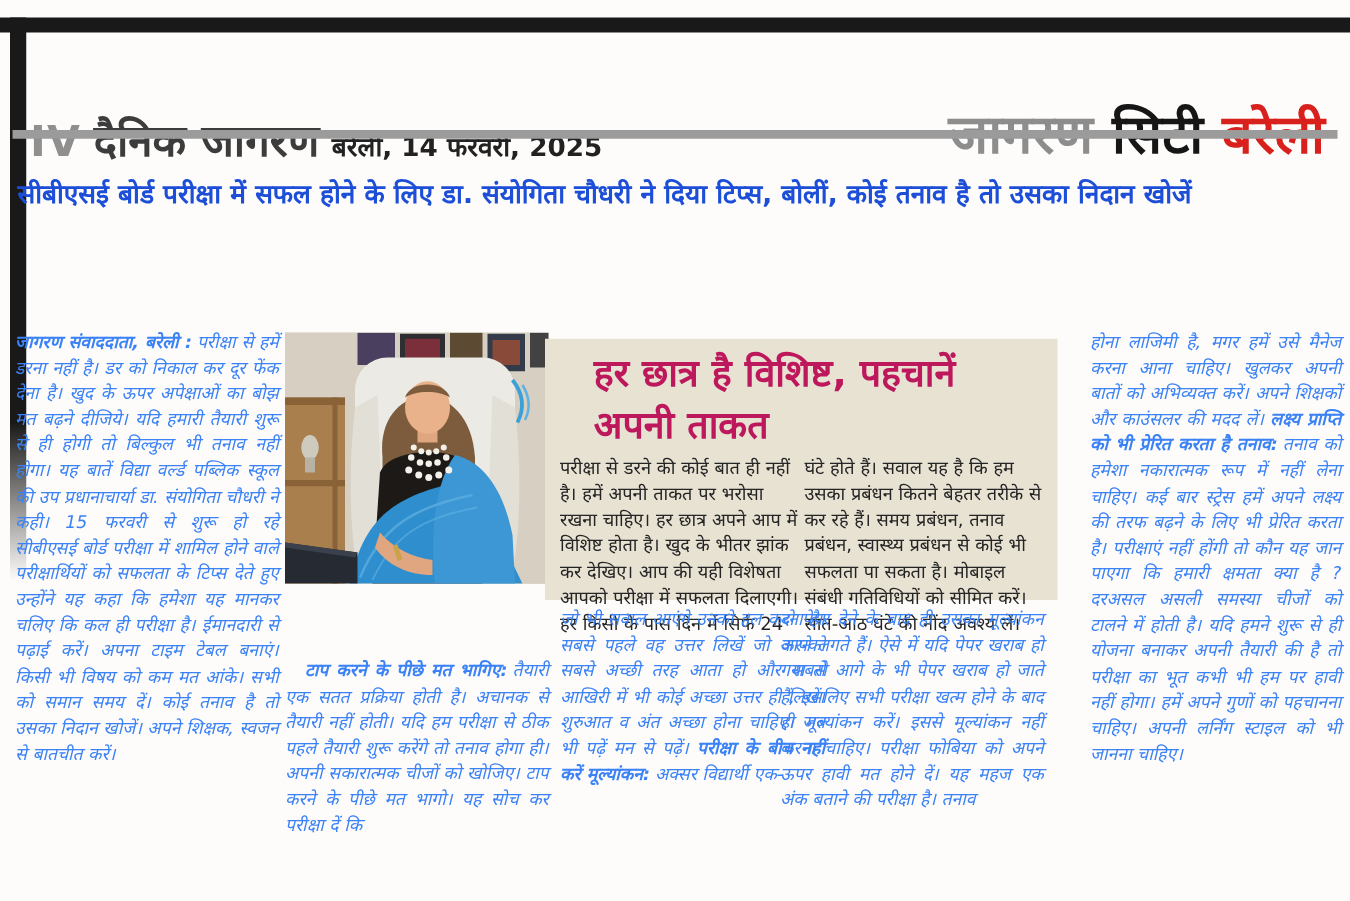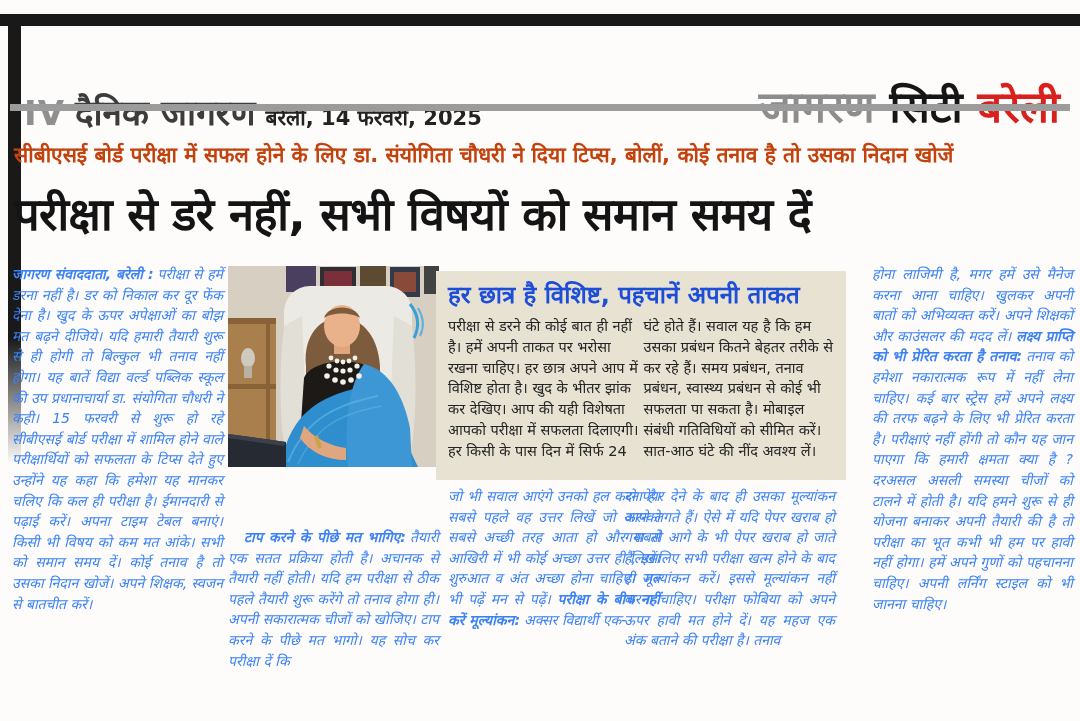--- a/index.html
+++ b/index.html
@@ -24,21 +24,21 @@
   .mast-left { display:flex; align-items:baseline; gap:10px; }
   .page-label { font-size:34px; font-weight:bold; color:#8f8f8f; letter-spacing:1px; }
   .paper-name { font-size:35px; font-weight:bold; color:#3c3c3c; }
   .edition-info { font-size:21px; font-weight:bold; color:#222;margin-top:47px; }
   .city-banner { font-size:43px; font-weight:bold; white-space:nowrap;margin-top:16px; }
   .city-gray { color:#8d8d8d; } .city-black { color:#161616; } .city-red { color:#d8201d; }
   .gray-rule { position:absolute; left:10px; top:104px; width:1060px; height:7px; background:#9b9b9b; }
 
   
   .kicker { position:absolute; left:14px; top:140px; width:1052px;
-            font-size:21px; font-weight:bold; color:#c2410c; }
+            font-size:21px; font-weight:bold; color:#1d4ed8; }
   .headline { position:absolute; left:14px; top:182px; width:1056px;
               font-size:45px; font-weight:bold; color:#141414; letter-spacing:-0.5px; }
 
   
   .bodytext { font-size:14px; line-height:20.6px; text-align:justify; color:#3b82f6;font-style:italic; }
   .lead { font-weight:bold; margin-right:4px; }
   .indent { text-indent:16px; }
   .col1 { position:absolute; left:12px;  top:264px; width:211px; }
   .photo { position:absolute; left:228px; top:266px; width:211px; height:201px;
            background:#d6cfc2; overflow:hidden; }
@@ -46,21 +46,21 @@
              font-size:15px; font-weight:bold; line-height:19px; color:#1d1d1d; }
   .caption-dot { color:#8f8f8f; font-size:11px; }
   .col2 { position:absolute; left:228px; top:527px; width:211px; }
   .col3 { position:absolute; left:448px; top:486px; width:212px; }
   .col4 { position:absolute; left:624px; top:486px; width:211px; }
   .col5 { position:absolute; left:872px; top:264px; width:201px; }
 
   
   .infobox { position:absolute; left:436px; top:271px; width:410px; height:209px;
              background:#e8e2d3; padding:6px 12px 8px; }
-  .infobox-title { font-size:24px; font-weight:bold; color:#1d4ed8; margin-bottom:6px; }
+  .infobox-title { font-size:30px; font-weight:bold; color:#be185d; margin-bottom:6px;margin-left:27px; }
   .infobox-cols { display:flex; gap:5px; }
   .infobox-col { width:50%; font-size:14.5px; line-height:20.8px; text-align:left; color:#242424; }
 </style>
 </head>
 <body>
 
 <div class="page">
 
   <div class="topbar"></div>
   <div class="leftbar"></div>
@@ -73,21 +73,20 @@
     </div>
     <div class="city-banner">
       <span class="city-gray">जागरण</span>
       <span class="city-black">सिटी</span>
       <span class="city-red">बरेली</span>
     </div>
   </div>
   <div class="gray-rule"></div>
 
   <div class="kicker">सीबीएसई बोर्ड परीक्षा में सफल होने के लिए डा. संयोगिता चौधरी ने दिया टिप्स, बोलीं, कोई तनाव है तो उसका निदान खोजें</div>
-  <h1 class="headline">परीक्षा से डरे नहीं, सभी विषयों को समान समय दें</h1>
 
   <div class="col1 bodytext">
     <b class="lead">जागरण संवाददाता, बरेली :</b><span>परीक्षा से हमें डरना नहीं है। डर को निकाल कर दूर फेंक देना है। खुद के ऊपर अपेक्षाओं का बोझ मत बढ़ने दीजिये। यदि हमारी तैयारी शुरू से ही होगी तो बिल्कुल भी तनाव नहीं होगा। यह बातें विद्या वर्ल्ड पब्लिक स्कूल की उप प्रधानाचार्या डा. संयोगिता चौधरी ने कही। 15 फरवरी से शुरू हो रहे सीबीएसई बोर्ड परीक्षा में शामिल होने वाले परीक्षार्थियों को सफलता के टिप्स देते हुए उन्होंने यह कहा कि हमेशा यह मानकर चलिए कि कल ही परीक्षा है। ईमानदारी से पढ़ाई करें। अपना टाइम टेबल बनाएं। किसी भी विषय को कम मत आंके। सभी को समान समय दें। कोई तनाव है तो उसका निदान खोजें। अपने शिक्षक, स्वजन से बातचीत करें।</span>
   </div>
 
   <div class="photo">
     <svg width="211" height="201" viewBox="0 0 211 201">
       <rect x="0" y="0" width="211" height="201" fill="#d6cfc2"></rect>
 
       <rect x="58" y="0" width="30" height="26" fill="#4a3f5e"></rect>

